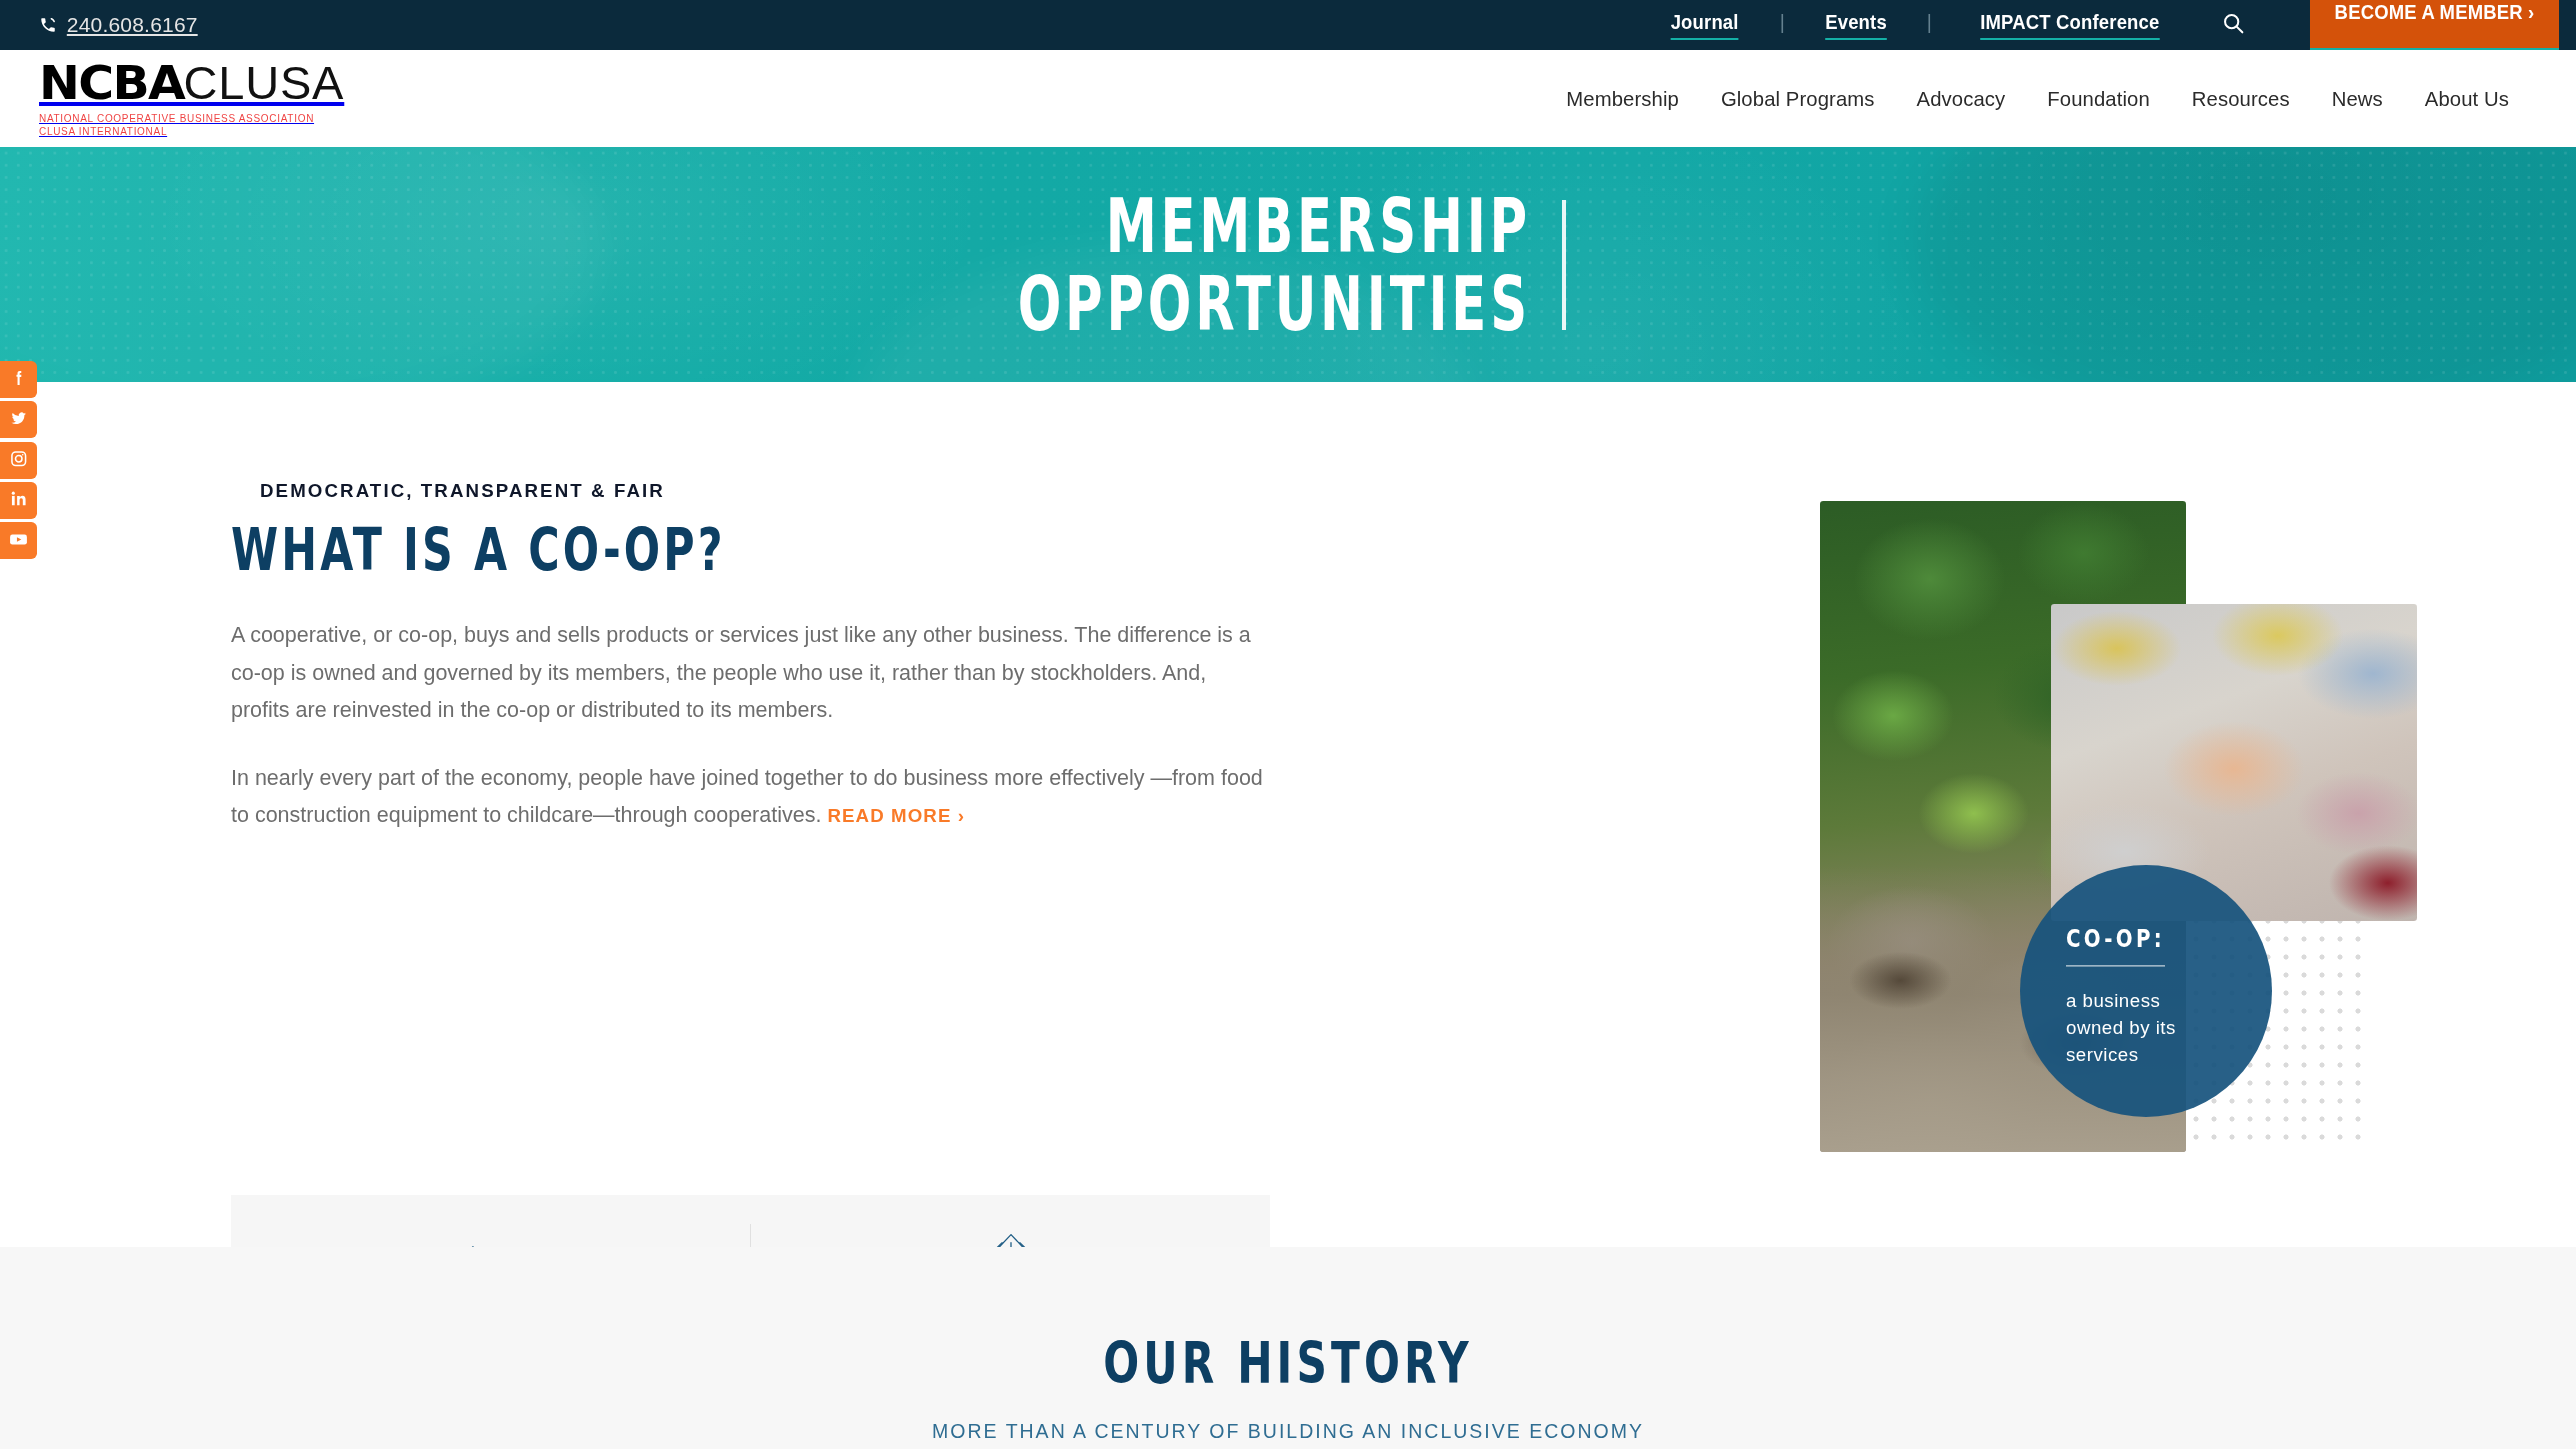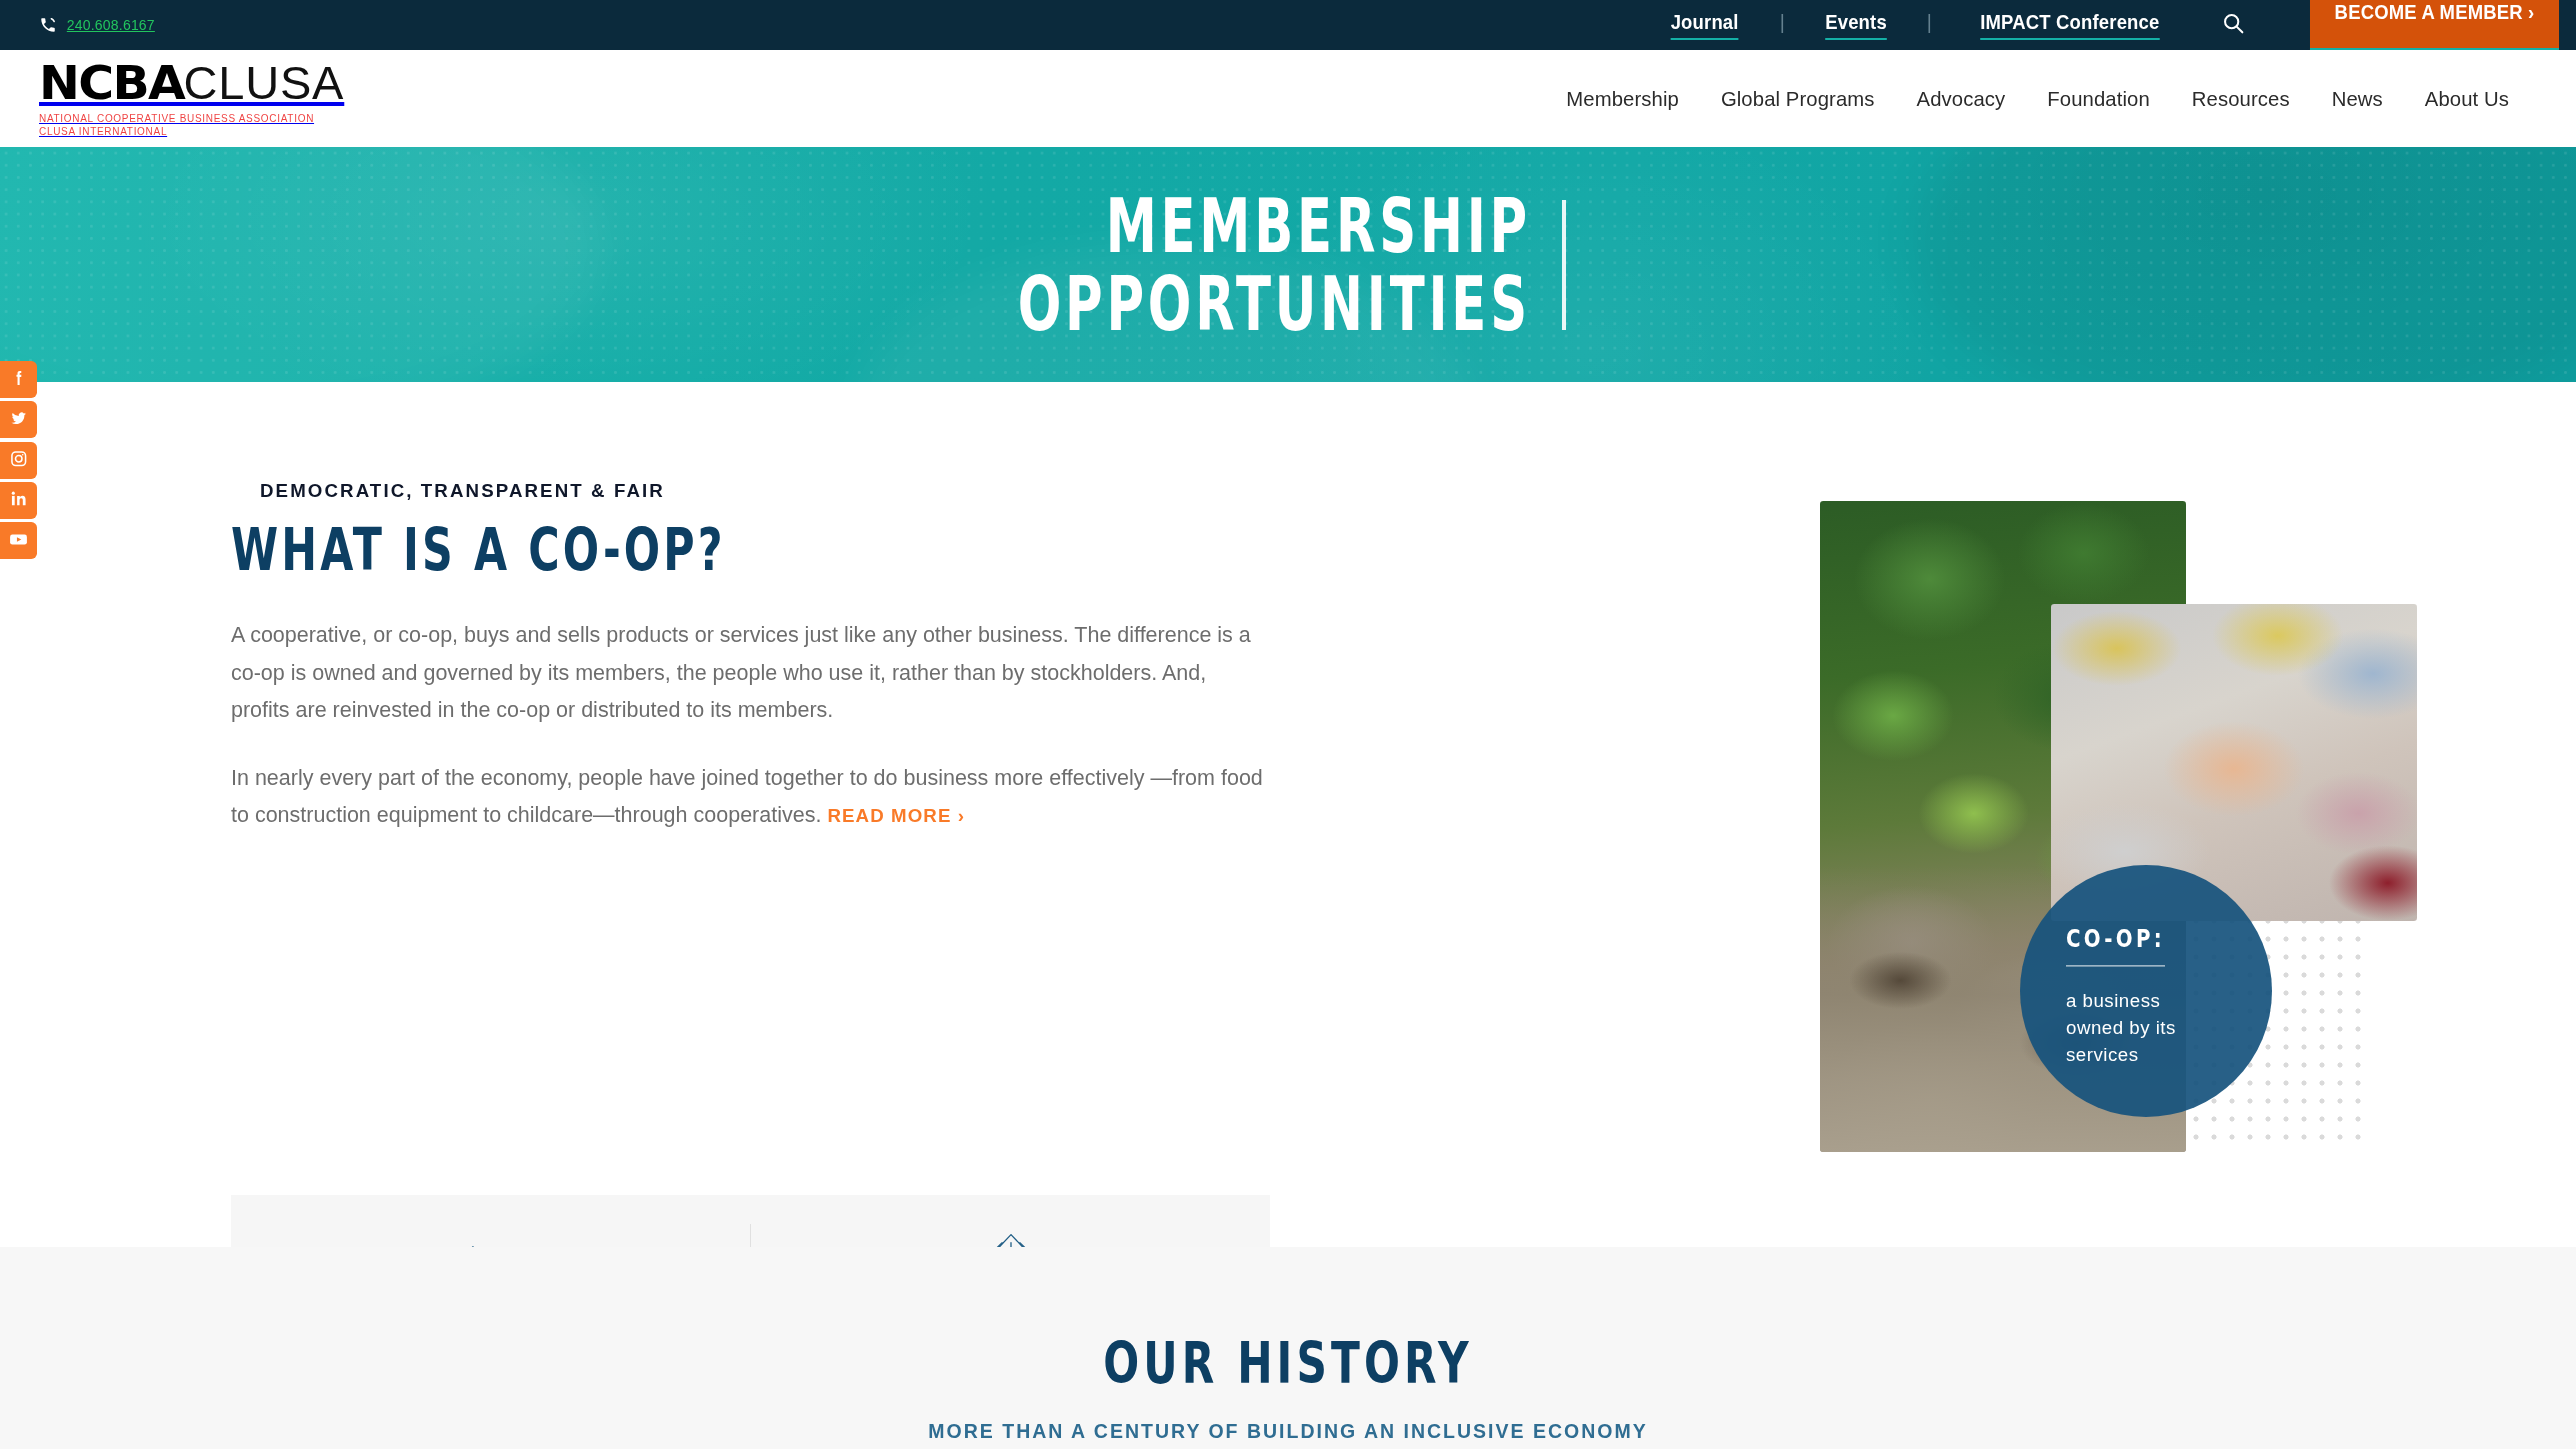--- a/index.html
+++ b/index.html
@@ -11,22 +11,22 @@
   .page{ position:relative; width:2576px; height:1449px; }
 
   
   .topbar{
     position:absolute; left:0; top:0; width:2576px; height:50px;
     background:#0b2a3c;
     display:flex; align-items:center;
   }
   .phone{
     display:flex; align-items:center; gap:9.8px;
-    margin-left:39px; color:#22c55e;
-    font-size:14px; letter-spacing:0.2px;
+    margin-left:39px; color:#e5e5e5;
+    font-size:21px; letter-spacing:0.2px;
   }
   .phone svg{ display:block; }
   .topnav{
     margin-left:auto; display:flex; align-items:center; height:50px;gap:15px;
   }
   .topnav a{
     color:#ffffff; text-decoration:none;
     font-size:21px; font-weight:700; letter-spacing:0.2px;
     padding-bottom:3.3px;
     border-bottom:2.4px solid #14b0a6;
@@ -259,21 +259,21 @@
     background:#f7f7f7; text-align:center;
   }
   .h-title{
     margin-top:89px; color:#0d3f63;
     font-family:"DejaVu Sans Condensed","Liberation Sans Narrow","Liberation Sans",sans-serif;
     font-weight:700; font-size:47px; letter-spacing:4.1px; text-transform:uppercase;
     transform:scaleY(1.2); display:inline-block;
   }
   .h-sub{
     margin-top:29px; color:#2f6d92; font-size:19.5px;
-    font-weight:700; letter-spacing:2px; text-transform:uppercase;
+    font-weight:400; letter-spacing:2px; text-transform:uppercase;
   }
 </style>
 </head>
 <body>
 
 <div class="page">
 
   <div class="topbar">
     <a class="phone" href="#">
       <span>

